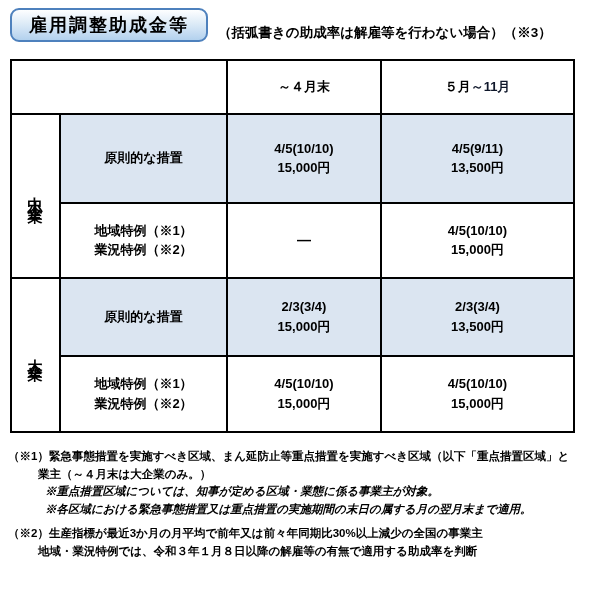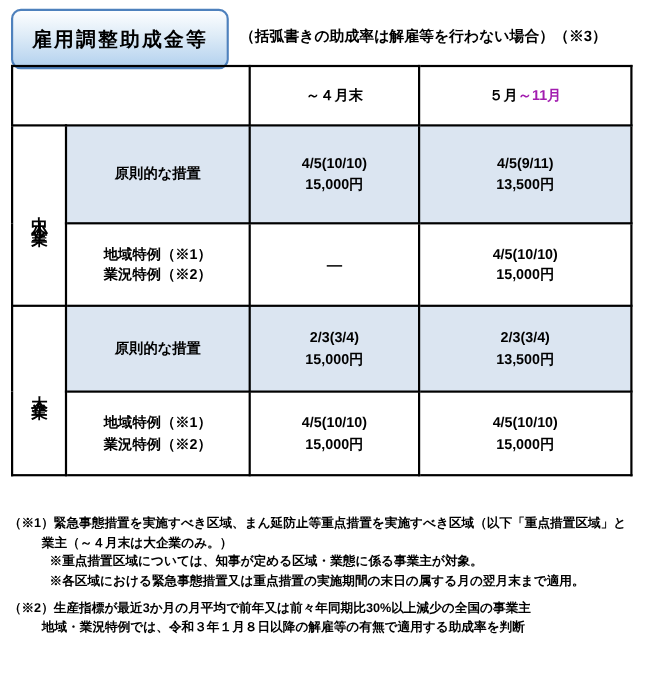--- a/index.html
+++ b/index.html
@@ -4,21 +4,21 @@
 <style>
   html,body { margin:0; padding:0; }
   body {
     width:600px; height:613px; background:#ffffff; overflow:hidden;
     position:relative; color:#000;
     font-family:"Liberation Sans", sans-serif;
     font-weight:bold;
   }
   
   .title-box {
-    position:absolute; left:10px; top:8px; width:198px; height:55px;
+    position:absolute; left:10px; top:8px; width:198px; height:34px;
     box-sizing:border-box;
     border:2.5px solid #4e81bd; border-radius:9px;
     background:linear-gradient(180deg,#fdfeff 0%,#ddebf7 45%,#b3d1ee 100%);
     display:flex; align-items:center; justify-content:center;
     font-size:18px; letter-spacing:2px;
   }
   .subtitle {
     position:absolute; left:218px; top:24px;
     font-size:13.5px; white-space:nowrap;
   }
@@ -27,35 +27,35 @@
     position:absolute; left:10px; top:59px;
     border-collapse:collapse; table-layout:fixed;
   }
   table.subsidy td {
     border:2px solid #000;
     text-align:center; vertical-align:middle;
     font-size:13px; line-height:1.5; padding:16px;
   }
   td.hdr { font-size:13.5px; }
   td.blue { background:#dbe5f1; }
-  .red { color:#a21caf; }
+  .red { color:#0f172a; }
   .vlabel {
     display:inline-block;
     writing-mode:vertical-rl; text-orientation:upright;
     font-size:15px; letter-spacing:4px; line-height:1;
   }
   .dash { font-size:14px; }
   
   .notes {
     position:absolute; left:8px; top:448px; width:590px;
-    font-size:11.5px; line-height:17.5px;margin-top:20px;
+    font-size:11.5px; line-height:17.5px;
   }
   .note-line { white-space:nowrap; }
   .ind1 { padding-left:30px; }
-  .ind2 { padding-left:37px; }
+  .ind2 { padding-left:37px;font-style:italic; }
   .note-spacer { height:7px; }
 </style>
 </head>
 <body>
 
 <div class="title-box">
   <span>雇用調整助成金等</span>
 </div>
 <div class="subtitle">（括弧書きの助成率は解雇等を行わない場合）（※3）</div>
 

